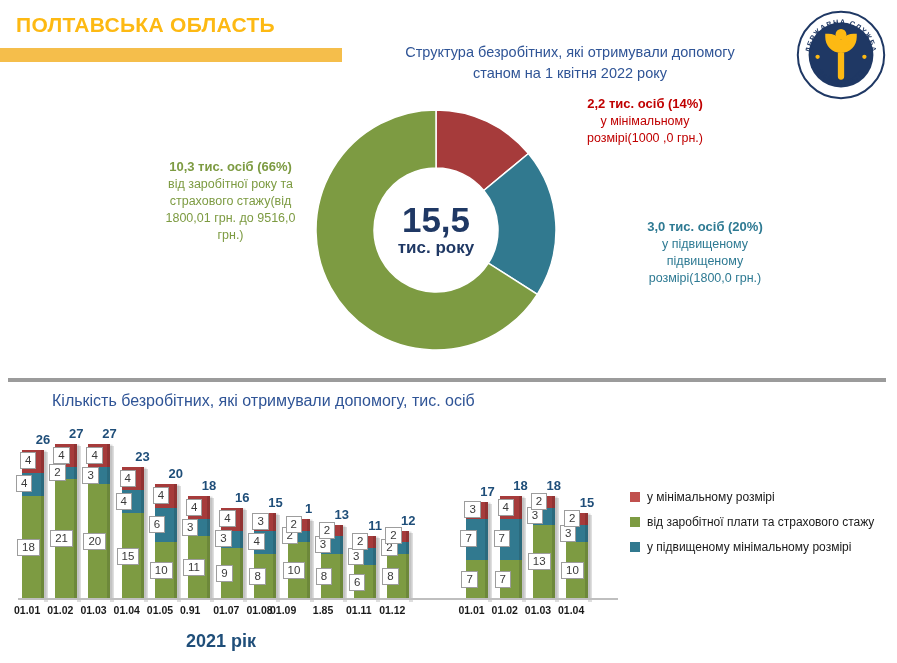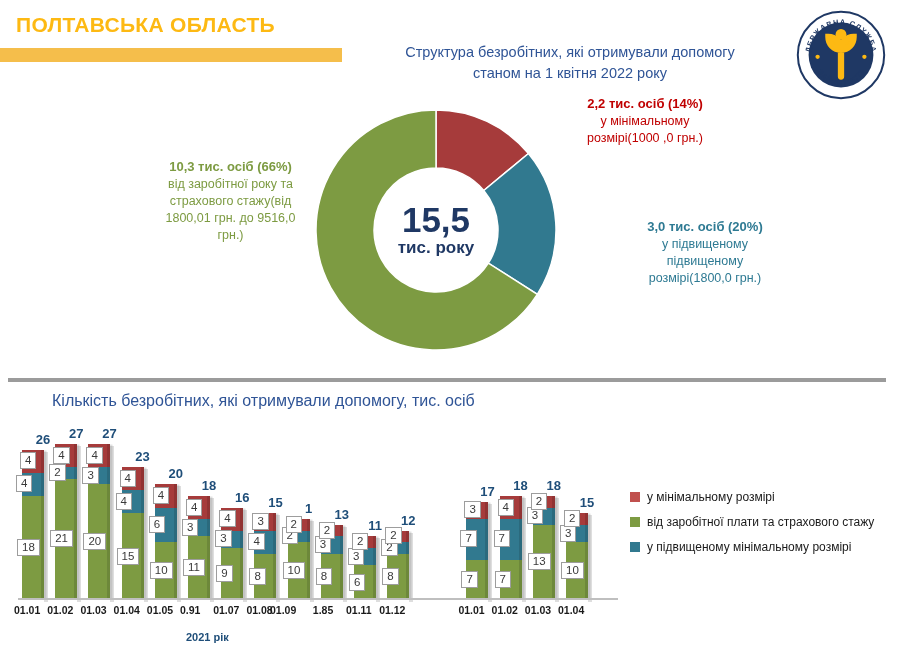--- a/index.html
+++ b/index.html
@@ -103,21 +103,21 @@
     white-space:nowrap;
   }
 
   .xlab{
     position:absolute;top:604px;
     font-size:10.5px;font-weight:bold;color:#1A1A1A;
     white-space:nowrap;
   }
   .yearlab{
     position:absolute;top:631px;
-    font-size:11px;font-weight:bold;color:#1F4E79;
+    font-size:18px;font-weight:bold;color:#1F4E79;
     white-space:nowrap;
   }
 
   
   .legend{
     position:absolute;left:630px;top:490px;
     width:258px;
   }
   .legend-row{display:flex;align-items:center;margin-bottom:11px;}
   .swatch{width:10px;height:10px;margin-right:7px;flex:0 0 auto;}

